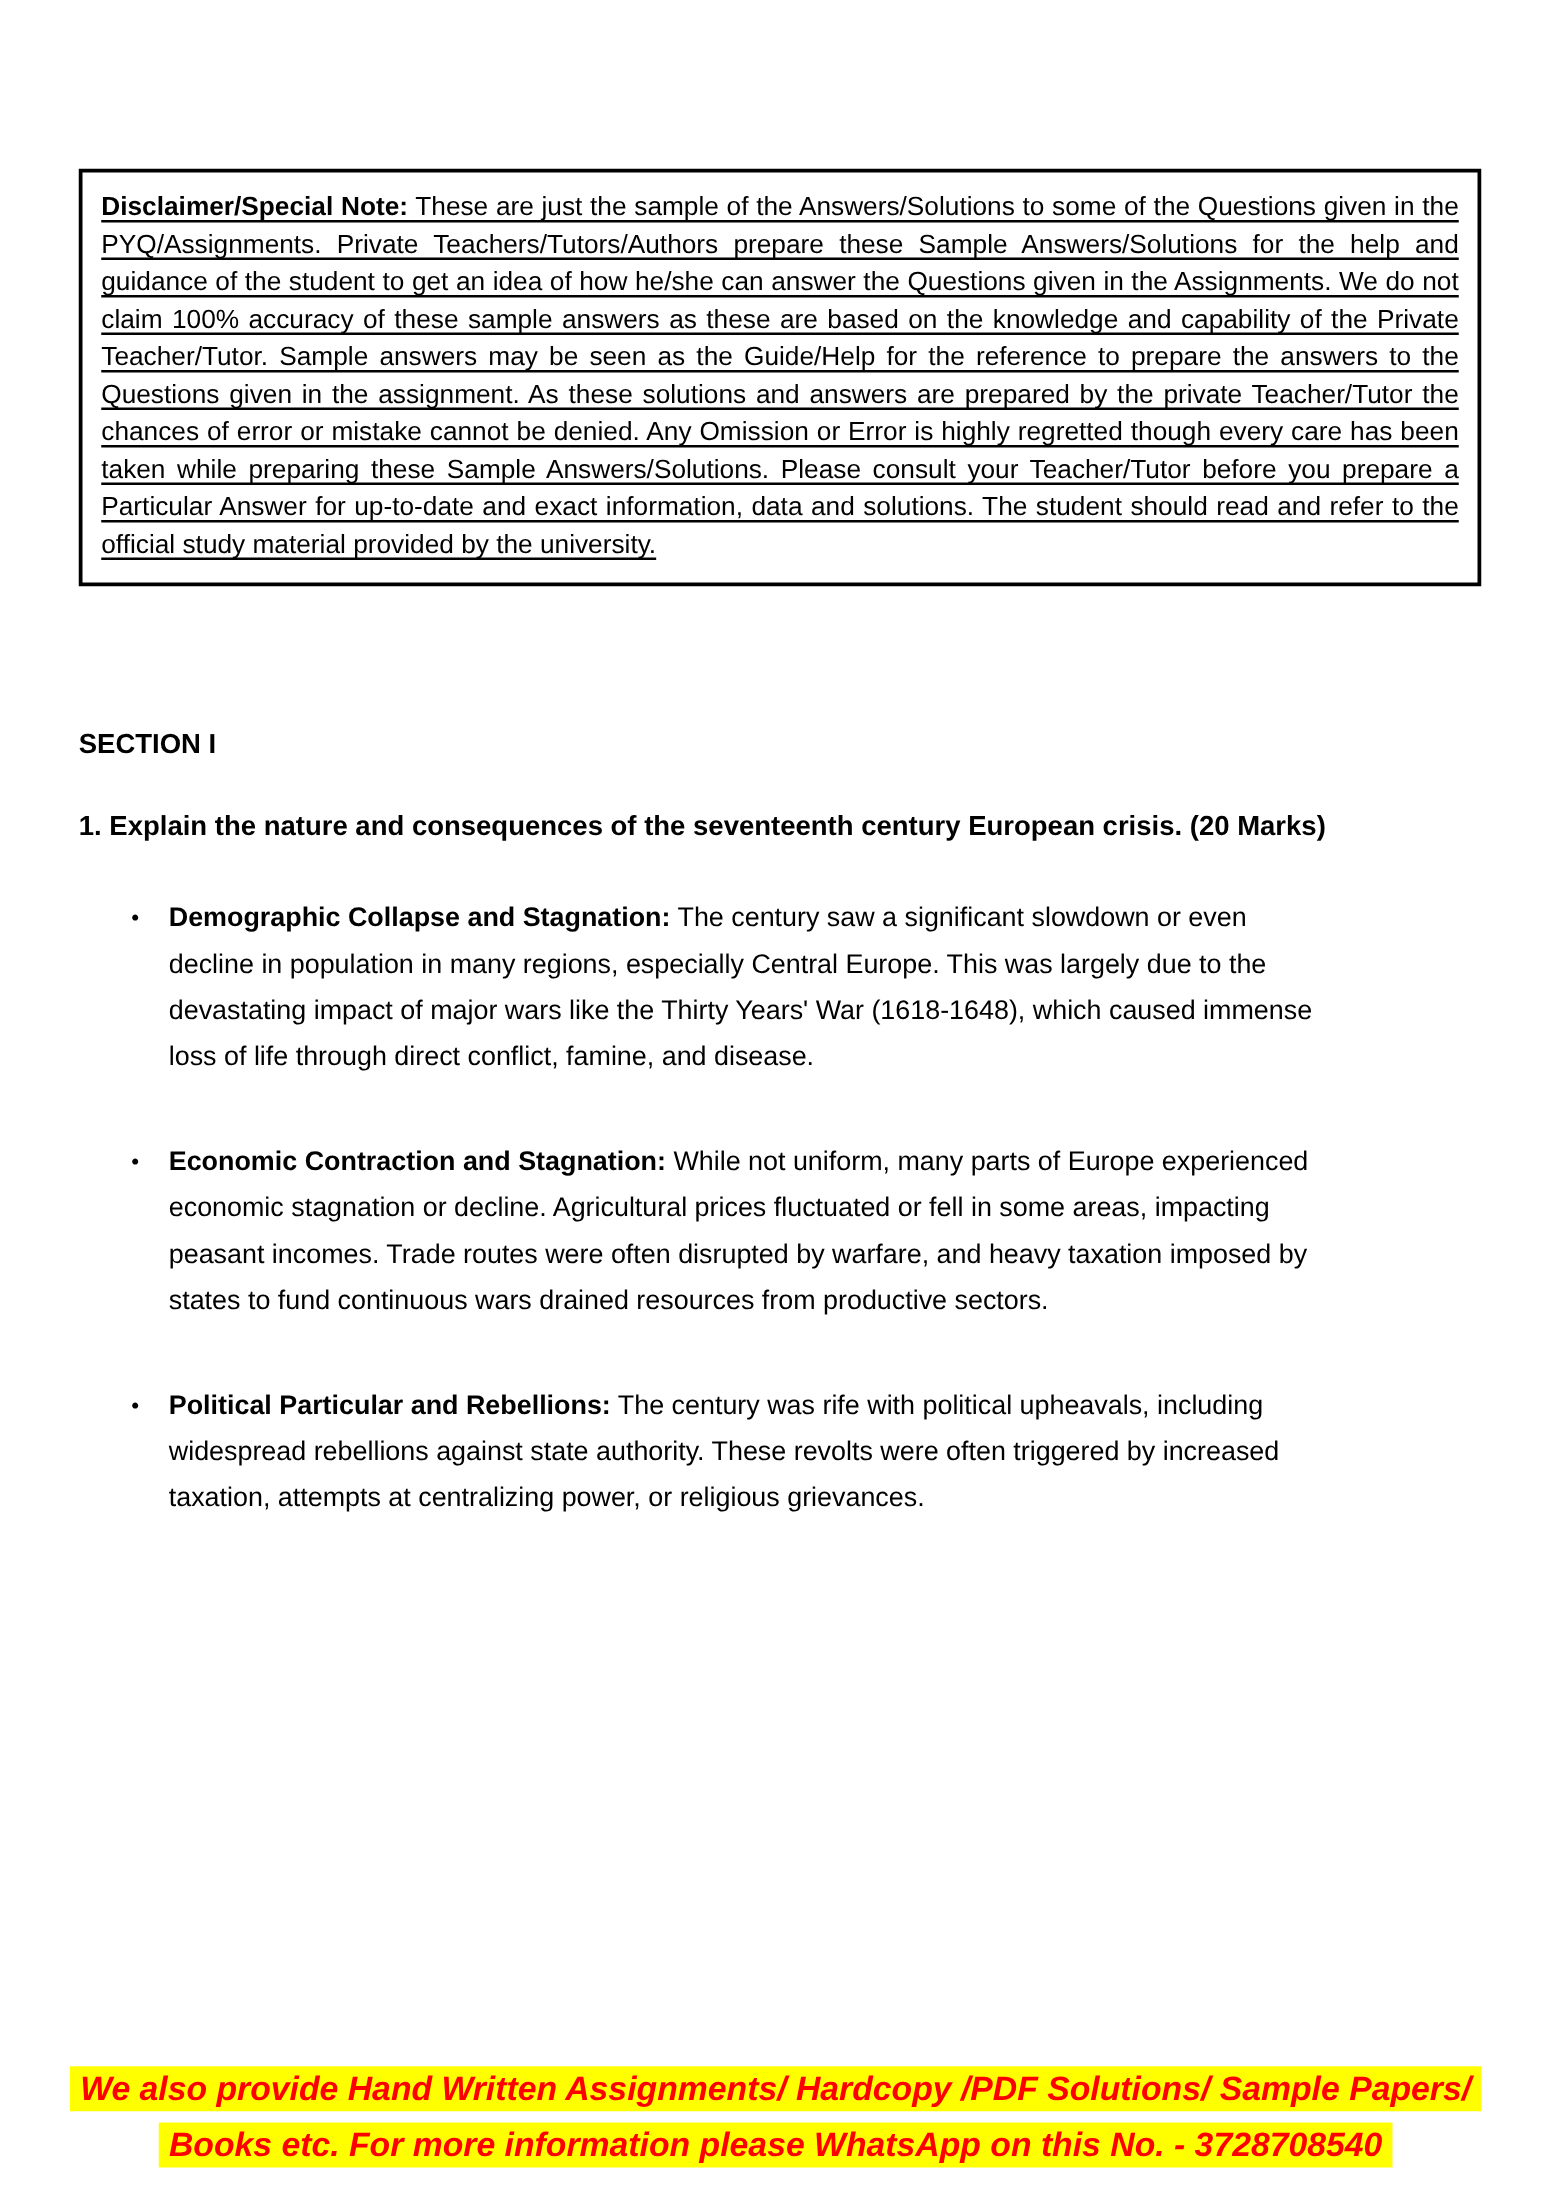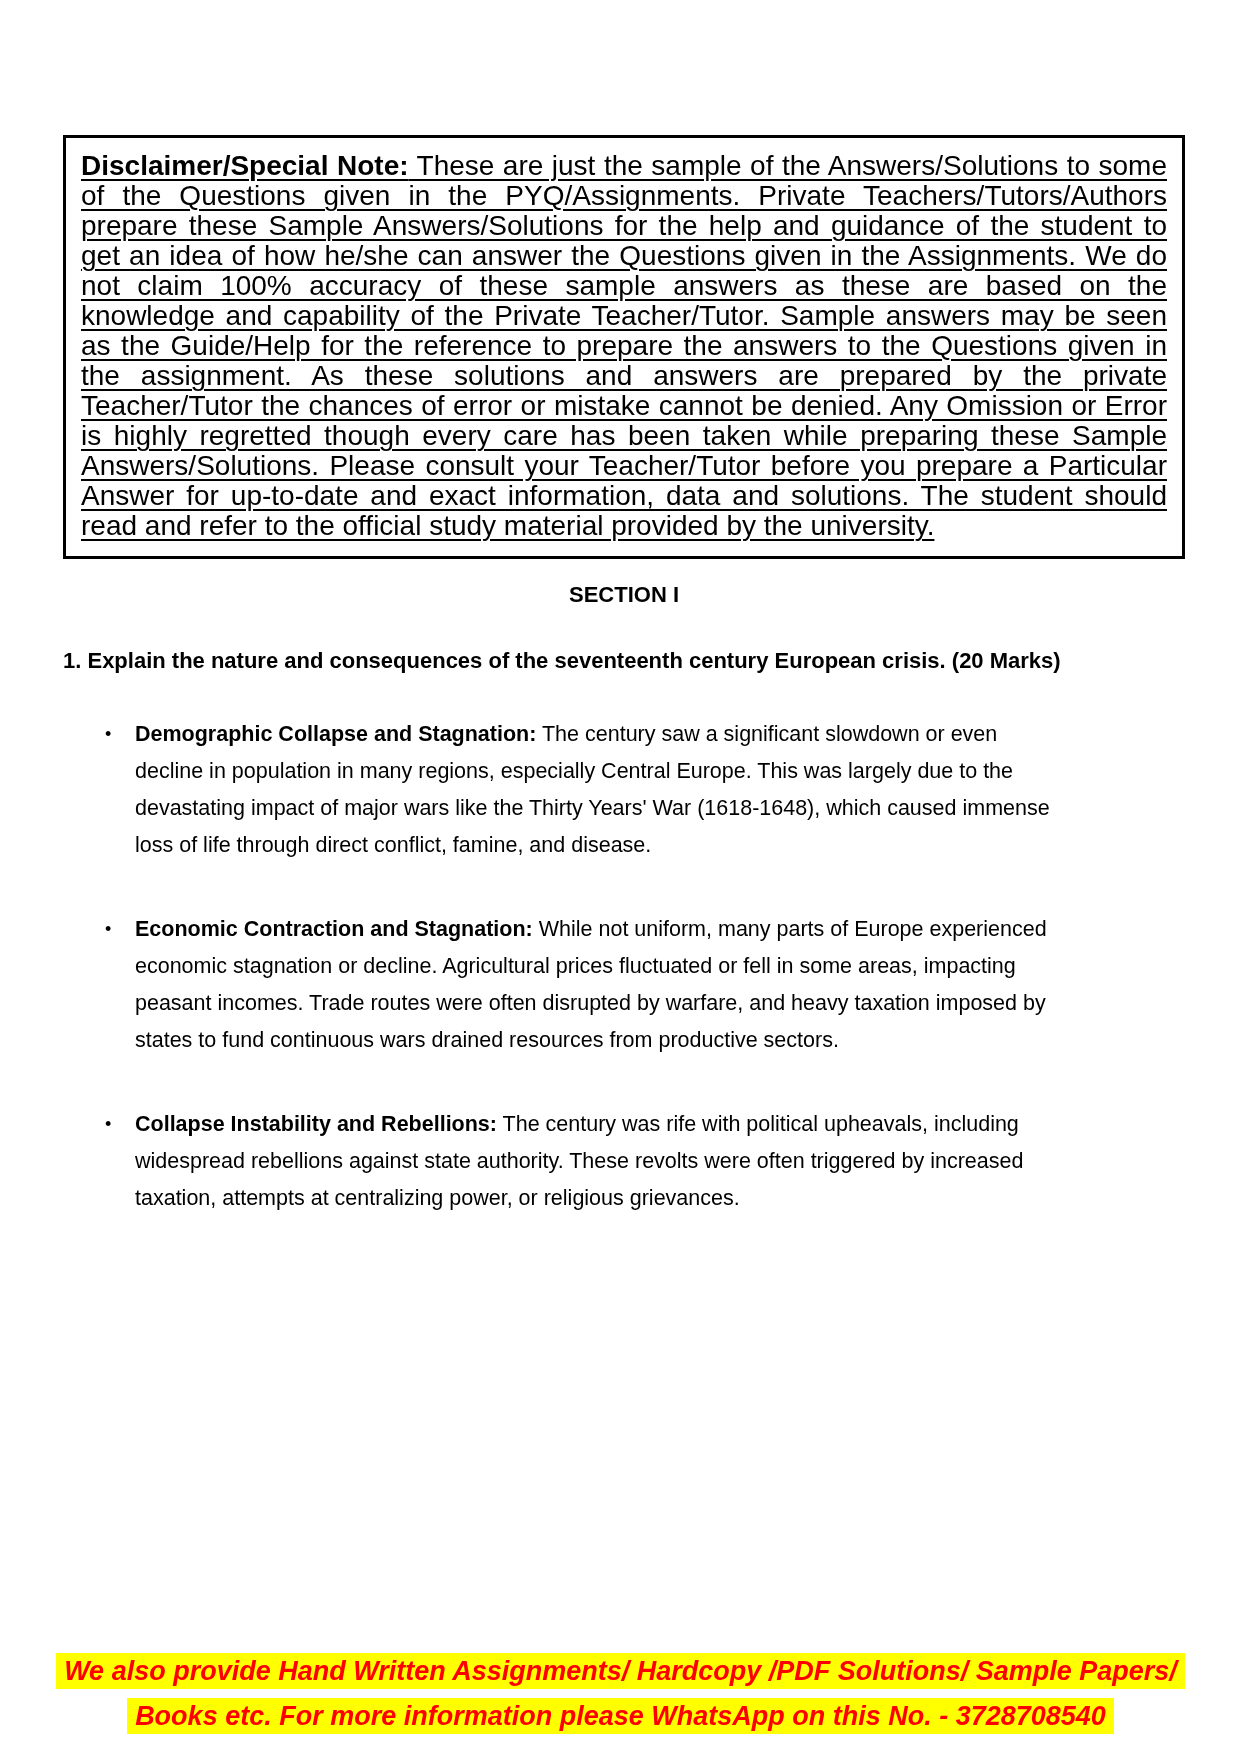--- a/index.html
+++ b/index.html
@@ -21,39 +21,38 @@
     position: absolute;
     left: 63px; top: 135px;
     width: 1122px;
     box-sizing: border-box;
     border: 3px solid #000000;
     padding: 13px 15px 15px 15px;
     background: #ffffff;
   }
   .disclaimer-text {
     margin: 0;
-    font-size: 28px;
+    font-size: 21px;
     line-height: 30px;
     text-align: justify;
     text-decoration: underline;
     text-decoration-thickness: 2px;
     text-underline-offset: 4px;
     text-decoration-color: #000000;
   }
   .disclaimer-lead { font-weight: bold; }
 
   
   .content {
     position: absolute;
     left: 63px; top: 580px;
     width: 1122px;
   }
   .section-title {
     margin: 0;
-    text-align: center;
     font-weight: bold;
     font-size: 22px;
     line-height: 30px;
   }
   .question-heading {
     margin: 32px 122px 0 0;
     font-weight: bold;
     font-size: 22px;
     line-height: 38px;
   }
@@ -126,21 +125,21 @@
 
 
     <ul class="bullet-list">
       <li>
         <span class="bullet-dot">•</span><span class="bullet-lead">Demographic Collapse and Stagnation:</span><span> The century saw a significant slowdown or even decline in population in many regions, especially Central Europe. This was largely due to the devastating impact of major wars like the Thirty Years' War (1618-1648), which caused immense loss of life through direct conflict, famine, and disease.</span>
       </li>
       <li>
         <span class="bullet-dot">•</span><span class="bullet-lead">Economic Contraction and Stagnation:</span><span> While not uniform, many parts of Europe experienced economic stagnation or decline. Agricultural prices fluctuated or fell in some areas, impacting peasant incomes. Trade routes were often disrupted by warfare, and heavy taxation imposed by states to fund continuous wars drained resources from productive sectors.</span>
       </li>
       <li>
-        <span class="bullet-dot">•</span><span class="bullet-lead">Collapse Instability and Rebellions:</span><span> The century was rife with political upheavals, including widespread rebellions against state authority. These revolts were often triggered by increased taxation, attempts at centralizing power, or religious grievances.</span>
+        <span class="bullet-dot">•</span><span class="bullet-lead">Political Particular and Rebellions:</span><span> The century was rife with political upheavals, including widespread rebellions against state authority. These revolts were often triggered by increased taxation, attempts at centralizing power, or religious grievances.</span>
       </li>
     </ul>
 
   </div>
 
   <div class="footer-promo">
     <div><span class="hl">We also provide Hand Written Assignments/ Hardcopy /PDF Solutions/ Sample Papers/</span></div>
     <div><span class="hl">Books etc. For more information please WhatsApp on this No. - 3728708540</span></div>
   </div>
 

